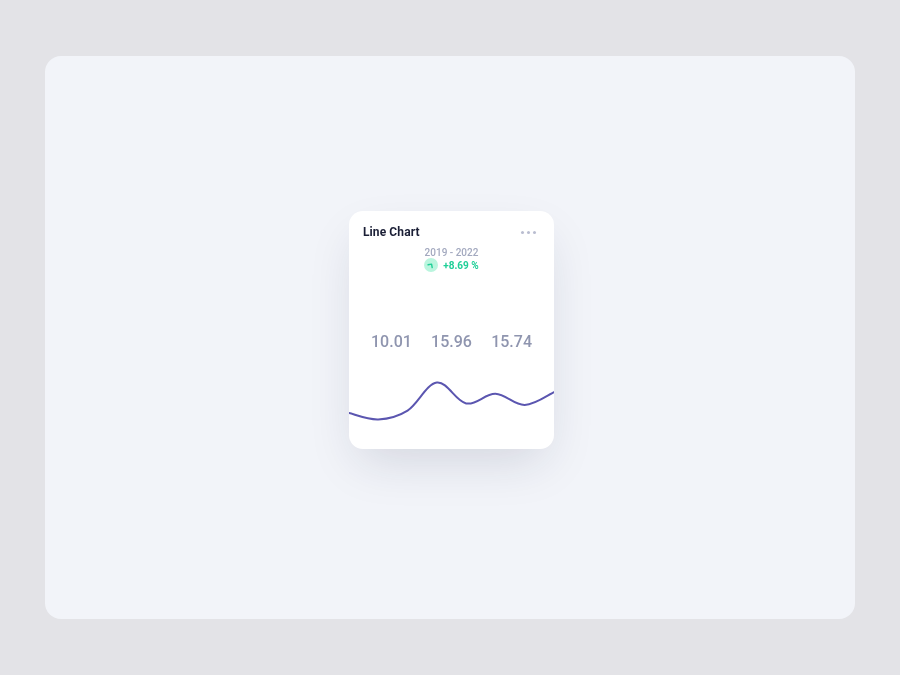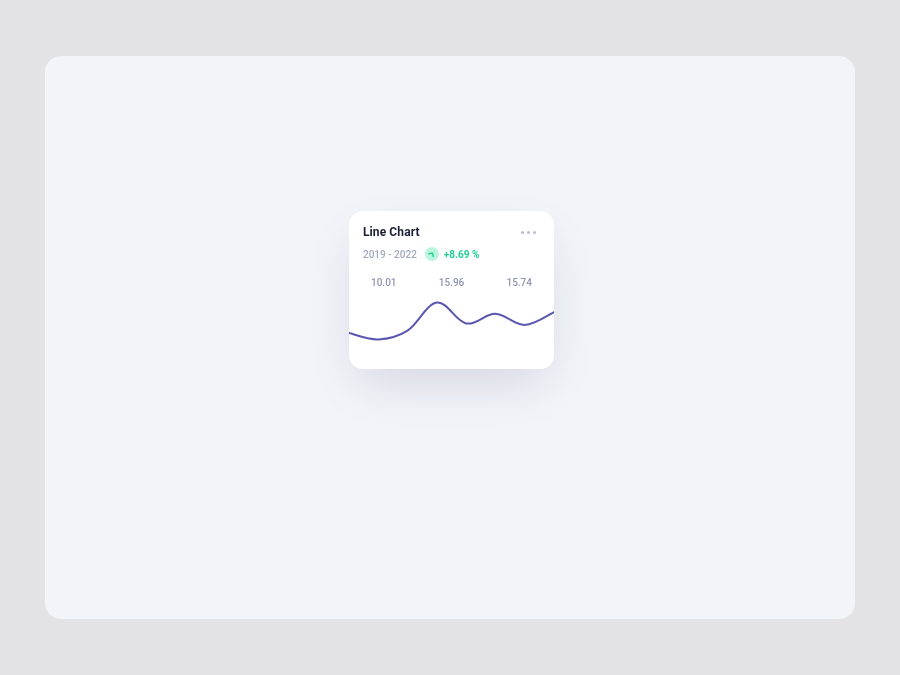--- a/index.html
+++ b/index.html
@@ -15,21 +15,21 @@
     .canvas {
       width: 810px;
       height: 563px;
       background: #f2f4f9;
       border-radius: 16px;
       position: relative;
     }
     .card {
       position: absolute;
       width: 205px;
-      height: 158px;
+      height: 238px;
       left: 304px;
       top: 155px;
       background: #ffffff;
       border-radius: 14px;
       box-shadow: 0 20px 50px -10px rgba(30, 35, 70, 0.15);
       overflow: hidden;
     }
     .card-header {
       display: flex;
       align-items: center;
@@ -52,22 +52,23 @@
     }
     .more-dot {
       width: 3px;
       height: 3px;
       background: #b9bdd0;
       border-radius: 50%;
     }
     .subheader {
       display: flex;
       align-items: center;
-      gap: 8px;
+      gap: 0;
       padding: 8px 14px 0 14px;
+      flex-direction: column;
     }
     .date-range {
       font-size: 10px;
       font-weight: 500;
       color: #a3a9bf;
     }
     .trend {
       display: flex;
       align-items: center;
       gap: 5px;
@@ -85,23 +86,24 @@
       font-size: 10px;
       font-weight: 700;
       color: #1fcf97;
     }
     .x-ticks {
       display: flex;
       justify-content: space-between;
       padding: 16px 22px 0 22px;
     }
     .x-tick {
-      font-size: 10px;
+      font-size: 16px;
       font-weight: 500;
       color: #8f95af;
+      margin-top: 44px;
     }
     .chart-area {
       position: absolute;
       left: 0;
       right: 0;
       bottom: 0;
       height: 120px;
     }
     .chart-area svg {
       width: 100%;

